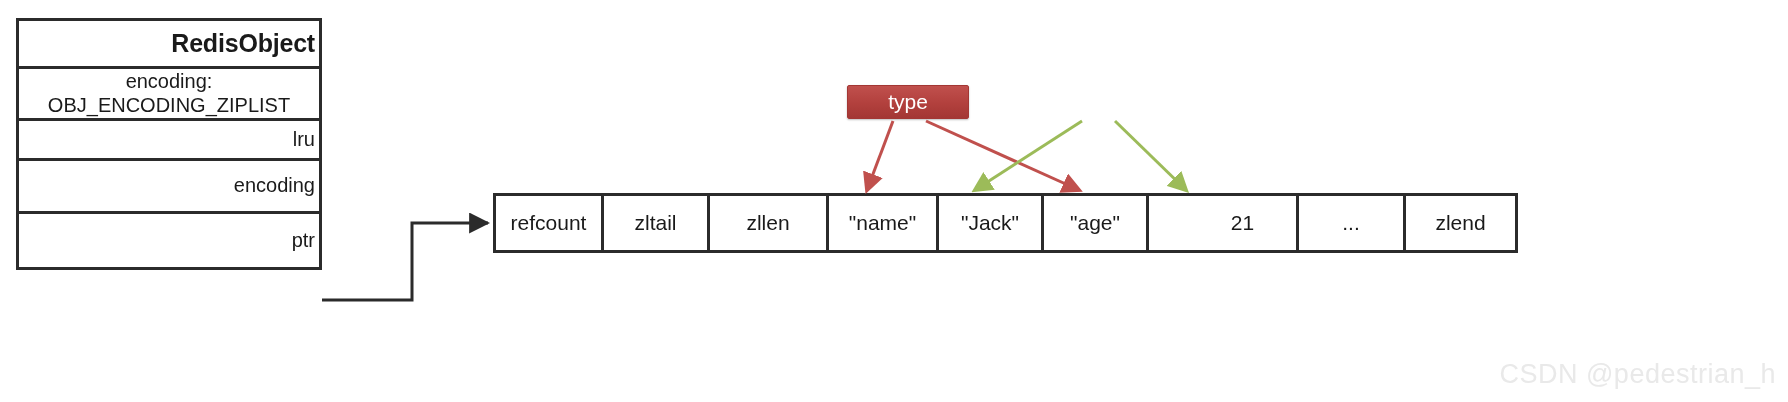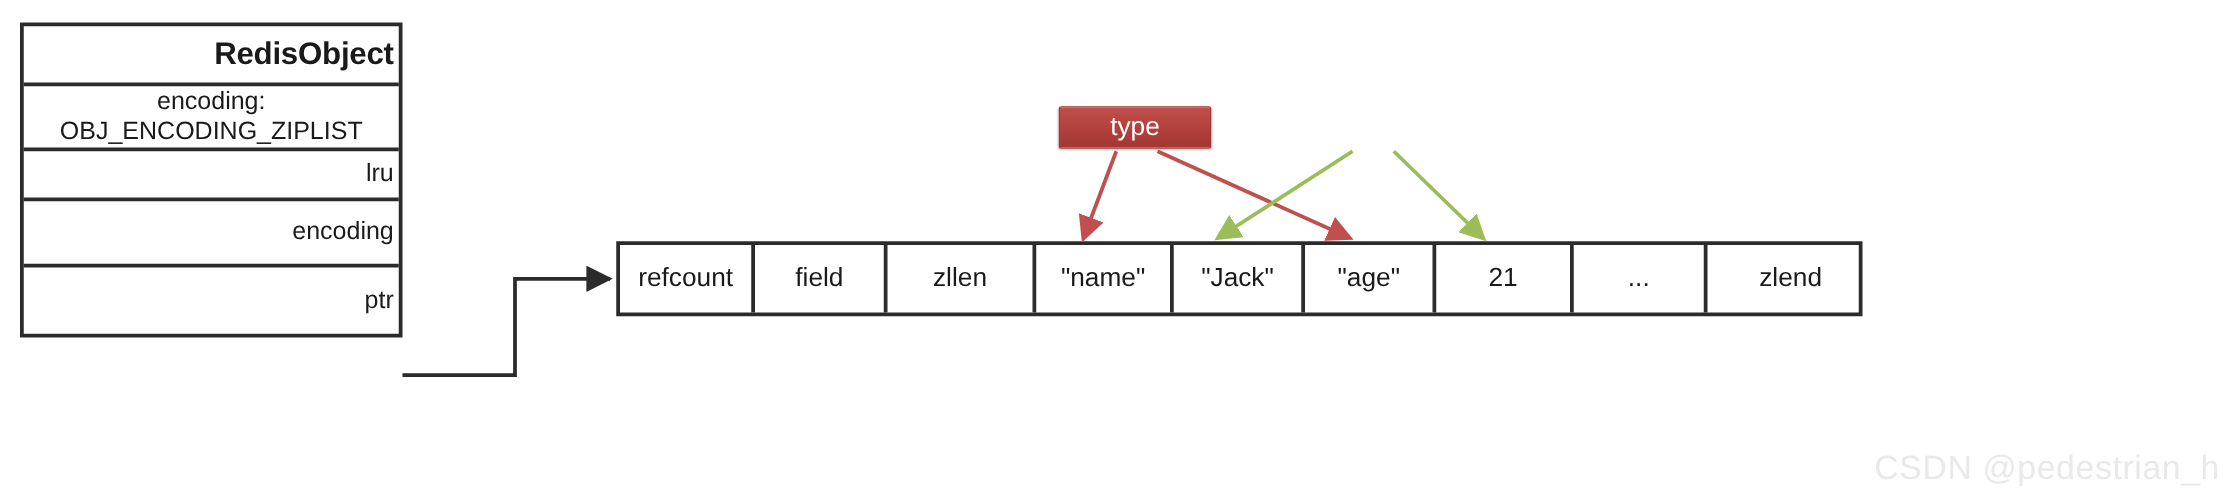--- a/index.html
+++ b/index.html
@@ -80,21 +80,21 @@
   .zcell {
     box-sizing: border-box;
     border-right: 3px solid #2b2b2b;
     display: flex;
     align-items: center;
     justify-content: center;
     font-size: 21px;
     height: 100%;
     white-space: nowrap;
   }
-  .zcell:last-child { border-right: none; margin-left: 12px; }
+  .zcell:last-child { border-right: none; }
 
   
   .chip {
     position: absolute;
     box-sizing: border-box;
     height: 34px;
     display: flex;
     align-items: center;
     justify-content: center;
     color: #ffffff;
@@ -166,35 +166,35 @@
     <div class="robj-row robj-one tall">
       <span>ptr</span>
     </div>
   </div>
 
   <div class="ziplist" id="ziplist">
       <div class="zcell" style="width: 108px;">
         <span>refcount</span>
       </div>
       <div class="zcell" style="width: 106px;">
-        <span>field</span>
+        <span>zltail</span>
       </div>
       <div class="zcell" style="width: 119px;">
         <span>zllen</span>
       </div>
       <div class="zcell" style="width: 110px;">
         <span>"name"</span>
       </div>
       <div class="zcell" style="width: 105px;">
         <span>"Jack"</span>
       </div>
       <div class="zcell" style="width: 105px;">
         <span>"age"</span>
       </div>
-      <div class="zcell" style="width: 110px;">
+      <div class="zcell" style="width: 110px; margin-left: 40px;">
         <span>21</span>
       </div>
       <div class="zcell" style="width: 107px;">
         <span>...</span>
       </div>
       <div class="zcell" style="width: 109px;">
         <span>zlend</span>
       </div>
     </div>
 

